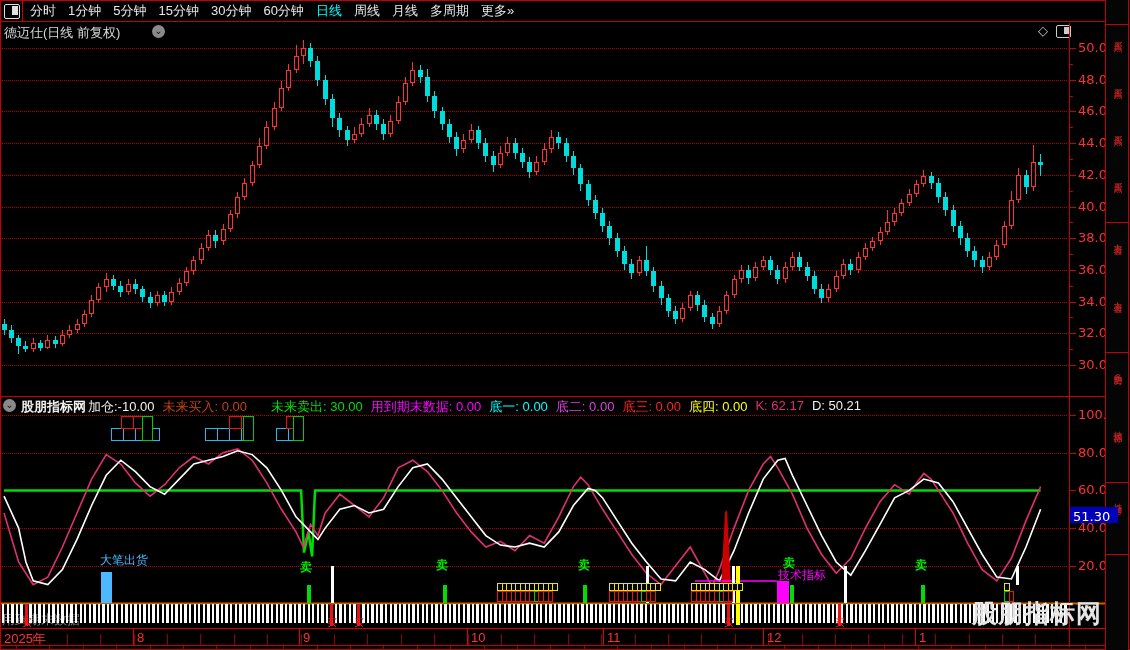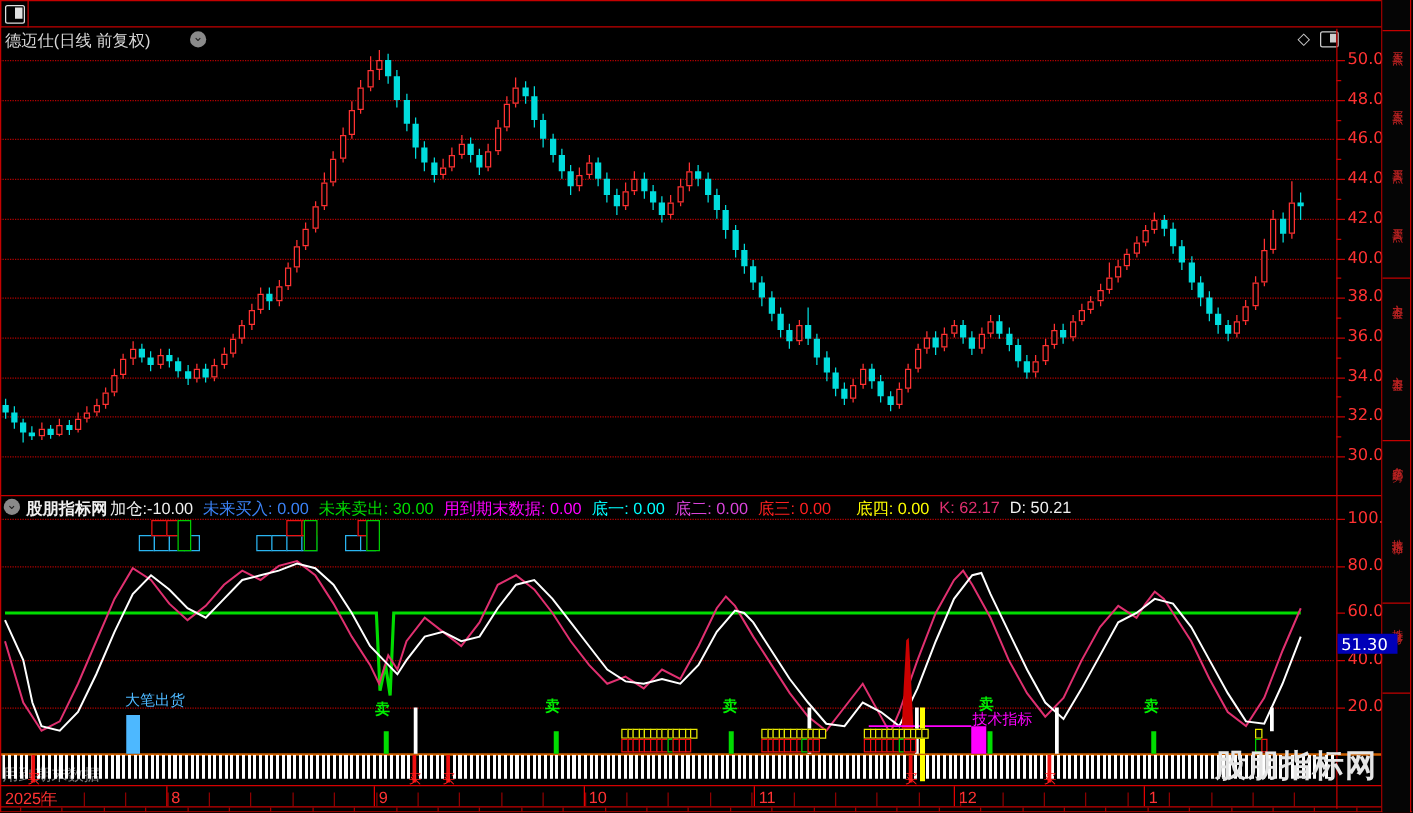--- a/index.html
+++ b/index.html
@@ -30,20 +30,33 @@
 <div id="app">
 
   <div class="abs" style="left:0;top:0;width:1105px;height:22px;background:#000;">
     <div class="hline" style="left:0;top:0;width:1105px;"></div>
     <div class="hline" style="left:0;top:21px;width:1105px;"></div>
     <div class="vline" style="left:0;top:0;height:22px;"></div>
     <span class="abs" style="left:4px;top:4px;width:14px;height:13px;border:1px solid #e0e0e0;border-radius:2px;">
       <span class="abs" style="right:1px;top:1px;width:6px;height:9px;background:#e0e0e0;"></span>
     </span>
     <div class="vline" style="left:22px;top:0;height:22px;"></div>
+    <div id="menu-left" class="abs" style="left:24px;top:0;display:flex;">
+        <span class="menu-item">分时</span>
+        <span class="menu-item">1分钟</span>
+        <span class="menu-item">5分钟</span>
+        <span class="menu-item">15分钟</span>
+        <span class="menu-item">30分钟</span>
+        <span class="menu-item">60分钟</span>
+        <span class="menu-item active">日线</span>
+        <span class="menu-item">周线</span>
+        <span class="menu-item">月线</span>
+        <span class="menu-item">多周期</span>
+        <span class="menu-item">更多»</span>
+      </div>
   </div>
 
   <div class="abs" style="left:0;top:22px;width:1105px;height:18px;">
     <span class="abs" style="left:4px;top:2px;color:#d8d8d8;font-size:13px;">德迈仕(日线 前复权)</span>
     <span class="circle-chevron abs" style="left:152px;top:3px;">⌄</span>
     <span class="abs" style="left:1038px;top:1px;color:#cccccc;font-size:13px;">◇</span>
     <span class="abs" style="left:1056px;top:3px;width:13px;height:11px;border:1px solid #cccccc;border-radius:2px;">
       <span class="abs" style="right:1px;top:1px;width:5px;height:7px;background:#cccccc;"></span>
     </span>
   </div>
@@ -383,26 +396,26 @@
       <span class="axis-label" style="left: 9px; top: 317px;">30.00</span>
     </div>
 
   <div class="hline" style="left:0;top:396px;width:1105px;"></div>
 
   <div class="abs" style="left:0;top:398px;width:1105px;height:17px;">
     <span class="circle-chevron abs" style="left:3px;top:1px;">⌄</span>
     <span class="abs" style="left:21px;top:0;color:#f0f0f0;font-size:13px;font-weight:bold;">股朋指标网</span>
     <div id="ind-fields" class="abs" style="left:88px;top:0;display:flex;white-space:nowrap;">
         <span style="font-size: 13px; margin-right: 8px; color: rgb(240, 240, 240);">加仓:-10.00</span>
-        <span style="font-size: 13px; margin-right: 8px; color: #3b82f6;">未来买入: 0.00</span>
+        <span style="font-size: 13px; margin-right: 24px; color: #c2410c;">未来买入: 0.00</span>
         <span style="font-size: 13px; margin-right: 8px; color: rgb(0, 221, 0);">未来卖出: 30.00</span>
         <span style="font-size: 13px; margin-right: 8px; color: rgb(255, 0, 255);">用到期末数据: 0.00</span>
         <span style="font-size: 13px; margin-right: 8px; color: rgb(0, 255, 255);">底一: 0.00</span>
         <span style="font-size: 13px; margin-right: 8px; color: rgb(217, 67, 217);">底二: 0.00</span>
-        <span style="font-size: 13px; margin-right: 20px; color: rgb(255, 32, 32);">底三: 0.00</span>
+        <span style="font-size: 13px; margin-right: 8px; color: rgb(255, 32, 32);">底三: 0.00</span>
         <span style="font-size: 13px; margin-right: 8px; color: rgb(255, 255, 0);">底四: 0.00</span>
         <span style="font-size: 13px; margin-right: 8px; color: rgb(224, 48, 112);">K: 62.17</span>
         <span style="font-size: 13px; margin-right: 8px; color: rgb(240, 240, 240);">D: 50.21</span>
       </div>
   </div>
 
   <div id="ind-pane" class="abs" style="left:0;top:415px;width:1069px;height:190px;">
       <div class="dotline" style="left: 0px; top: 0px; width: 1067px;"></div>
       <div class="dotline" style="left: 0px; top: 37.7px; width: 1067px;"></div>
       <div class="dotline" style="left: 0px; top: 113.1px; width: 1067px;"></div>

